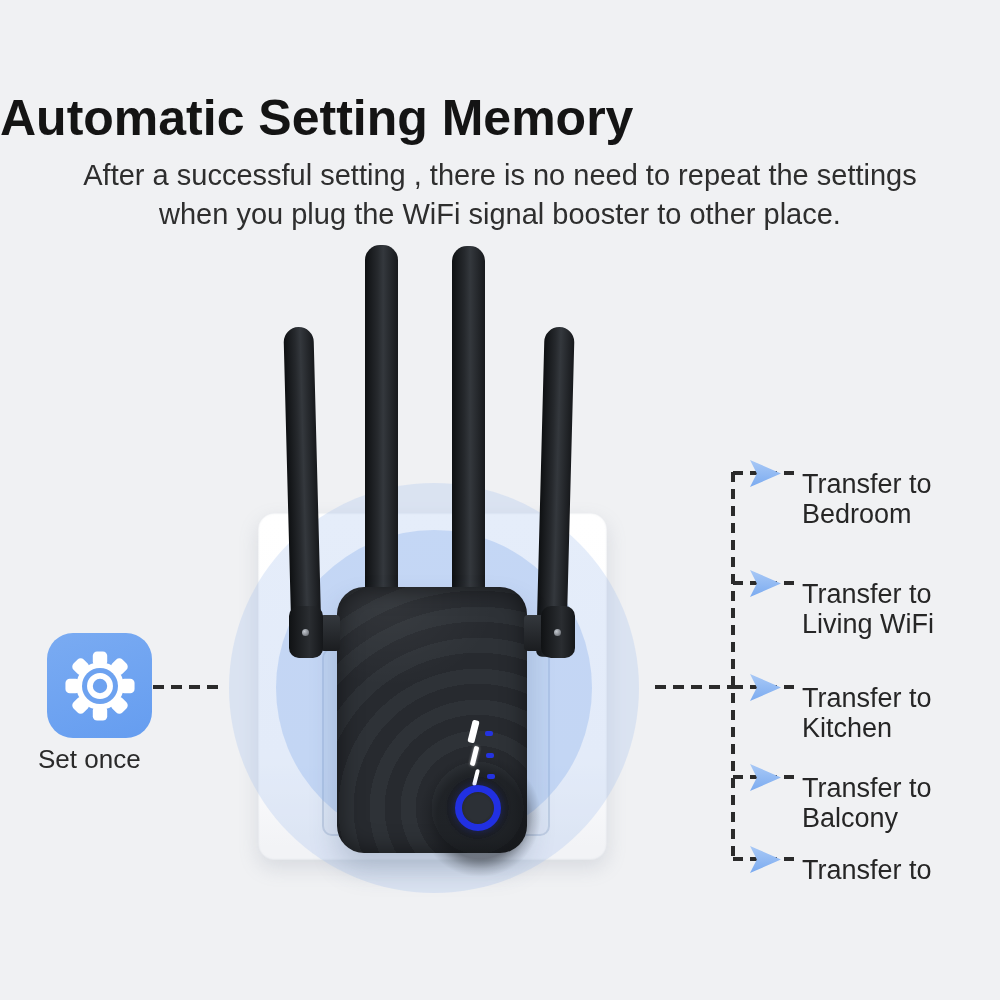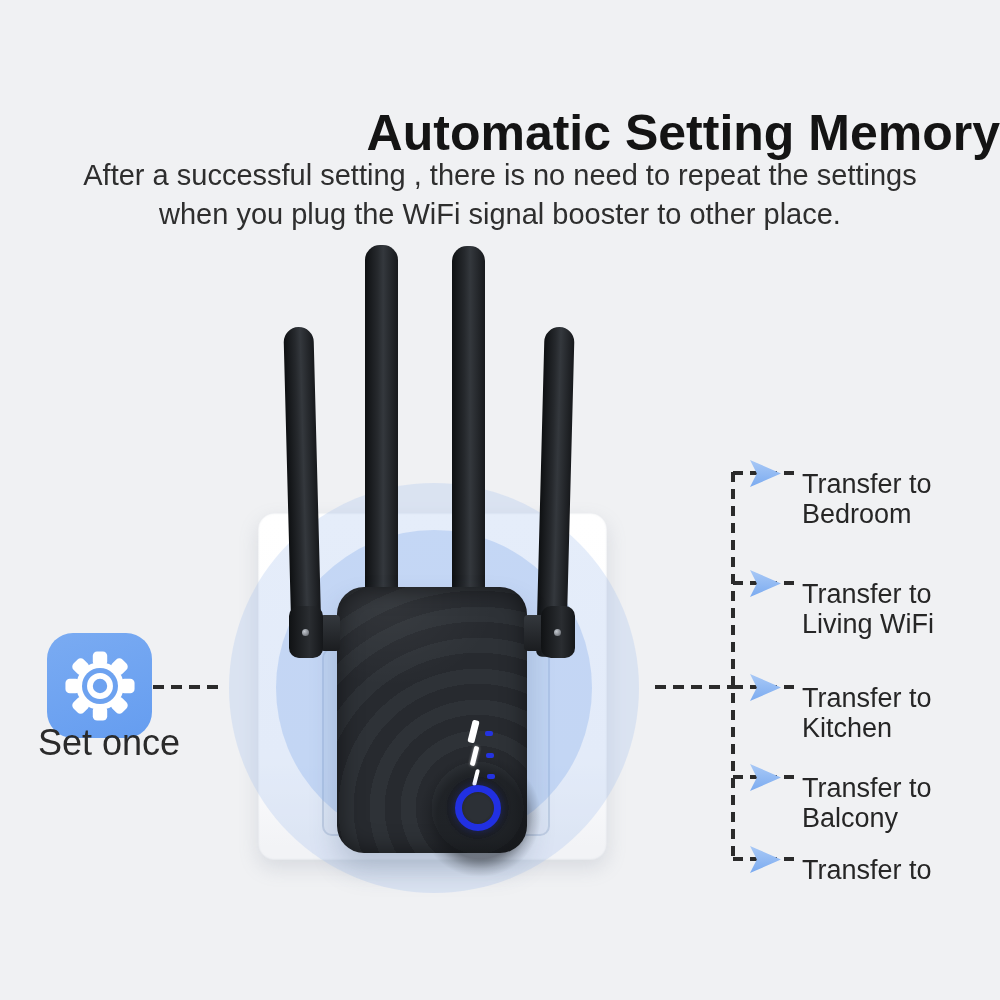--- a/index.html
+++ b/index.html
@@ -1,20 +1,20 @@
 <!DOCTYPE html>
 <html><head>
 <meta charset="utf-8">
 <style>
   html,body{margin:0;padding:0;}
   body{background:#f0f1f3;font-family:"Liberation Sans",sans-serif;}
   .canvas{position:relative;width:1000px;height:1000px;margin:0 auto;background:#f0f1f3;overflow:hidden;}
 
   
-  .title{position:absolute;top:72px;left:0;width:100%;text-align:right;
+  .title{position:absolute;top:57px;left:0;width:100%;text-align:left;
          font-size:50px;font-weight:bold;color:#141414;letter-spacing:0;line-height:1.1;}
   .sub{position:absolute;left:0;width:100%;text-align:center;
        font-size:29px;color:#2e2e2e;line-height:1.2;}
   .sub1{top:158px;}
   .sub2{top:197px;}
 
   
   .wall-plate{position:absolute;left:258px;top:513px;width:349px;height:347px;
               background:linear-gradient(180deg,#ffffff 0%,#fdfdfe 70%,#f2f3f6 96%);
               border-radius:16px;
@@ -66,21 +66,21 @@
   .led-dot.d2{left:486px;top:753px;}
   .led-dot.d3{left:487px;top:774px;}
   .wps-button{position:absolute;left:455px;top:785px;width:32px;height:32px;border-radius:50%;
               border:7px solid #2130e2;background:radial-gradient(circle,#2c3036 55%,#212327);
               box-shadow:0 0 10px rgba(40,60,230,0.35);}
 
   
   .gear-tile{position:absolute;left:47px;top:633px;width:105px;height:105px;border-radius:26px;
              background:linear-gradient(160deg,#7aabf2 0%,#659df0 100%);
              display:flex;align-items:center;justify-content:center;}
-  .set-once-label{position:absolute;left:38px;top:722px;font-size:36px;color:#2a2a2a;}
+  .set-once-label{position:absolute;left:38px;top:744px;font-size:26px;color:#2a2a2a;}
 
   
   .dash-h{position:absolute;height:4px;
           background:repeating-linear-gradient(90deg,#2b2b2b 0 11px,transparent 11px 18px);}
   .connector-left{left:153px;top:685px;width:68px;}
   .connector-device{left:655px;top:685px;width:78px;}
   .trunk{position:absolute;left:731px;top:472px;width:4px;height:390px;
          background:repeating-linear-gradient(180deg,#2b2b2b 0 10px,transparent 10px 17px);}
 
   

